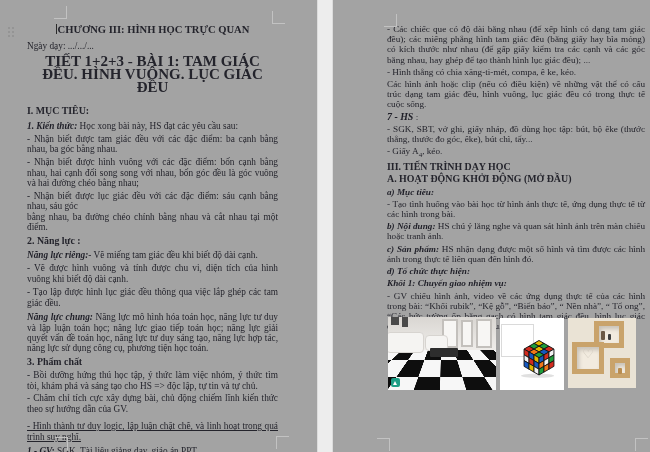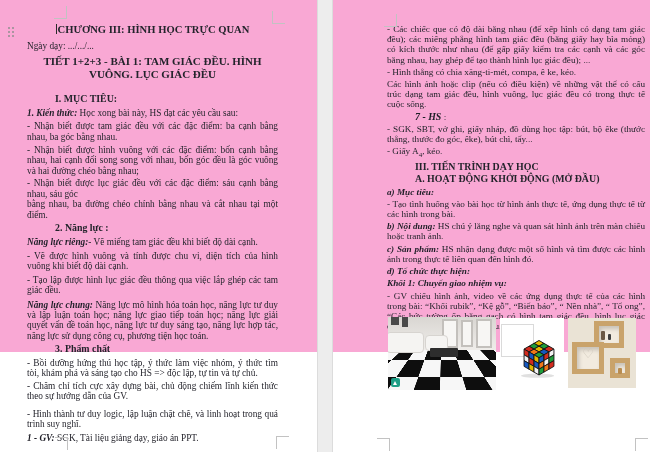--- a/index.html
+++ b/index.html
@@ -1,32 +1,32 @@
 <!DOCTYPE html>
 <html><head>
 <meta charset="utf-8">
 <style>
   html,body{margin:0;padding:0;width:650px;height:452px;overflow:hidden;background:#ffffff;
     font-family:"Liberation Serif","DejaVu Serif",serif;color:#24242c;}
-  .page{position:absolute;top:0;height:352px;background:#f9a8d4;}
+  .page{position:absolute;top:0;height:452px;background:#a3a3a3;}
   #page1{left:0;width:317px;}
   #page2{left:333px;width:317px;}
   .page-sep{position:absolute;left:317px;top:0;width:16px;height:452px;background:#ededed;
     border-left:1px solid #dcdcdc;border-right:1px solid #dcdcdc;box-sizing:border-box;}
   .content{position:absolute;top:22px;text-align:justify;font-size:9.3px;line-height:10.4px;}
   #c1{left:27px;width:251px;}
   #c2{left:54px;width:258px;font-size:9.2px;line-height:10.2px;}
   p{margin:2.5px 0 0 0;}
   #c2 p{margin-top:2px;}
   b{color:#1e1e27;font-style:italic;}
   .title{font-size:10.6px;line-height:12px;font-weight:bold;text-align:center;margin-top:2px;}
   .date{margin-top:5px;text-align:left;}
-  .lesson{font-size:11px;line-height:12.6px;font-weight:bold;text-align:center;margin-top:4px;}
-  .sec{font-weight:bold;font-size:9.9px;margin-left:28px;}
-  .mt-sec{margin-top:13px;} .mt4{margin-top:4px;} .mt3{margin-top:3px;} .mt7{margin-top:7px;}
+  .lesson{font-size:15px;line-height:12.6px;font-weight:bold;text-align:center;margin-top:4px;}
+  .sec{font-weight:bold;font-size:9.9px;}
+  .mt-sec{margin-top:13px;} .mt4{margin-top:4px;} .mt3{margin-top:3px;} .mt7{margin-top:7px;text-decoration:underline;}
   .mt0{margin-top:0;}
   .caret{display:inline-block;width:1px;height:10px;background:#2a2a2a;vertical-align:-1px;margin-right:1px;}
   
   .drag{position:absolute;left:8px;top:27px;width:8px;height:13px;display:grid;
     grid-template-columns:2px 2px;grid-auto-rows:2px;gap:2px;}
   .drag i{background:#8f8f8f;border-radius:50%;}
   
   .cm{position:absolute;width:13px;height:13px;box-sizing:border-box;}
   .cm.tl{border-right:1px solid #c2c2c2;border-bottom:1px solid #c2c2c2;}
   .cm.tr{border-left:1px solid #c2c2c2;border-bottom:1px solid #c2c2c2;}

